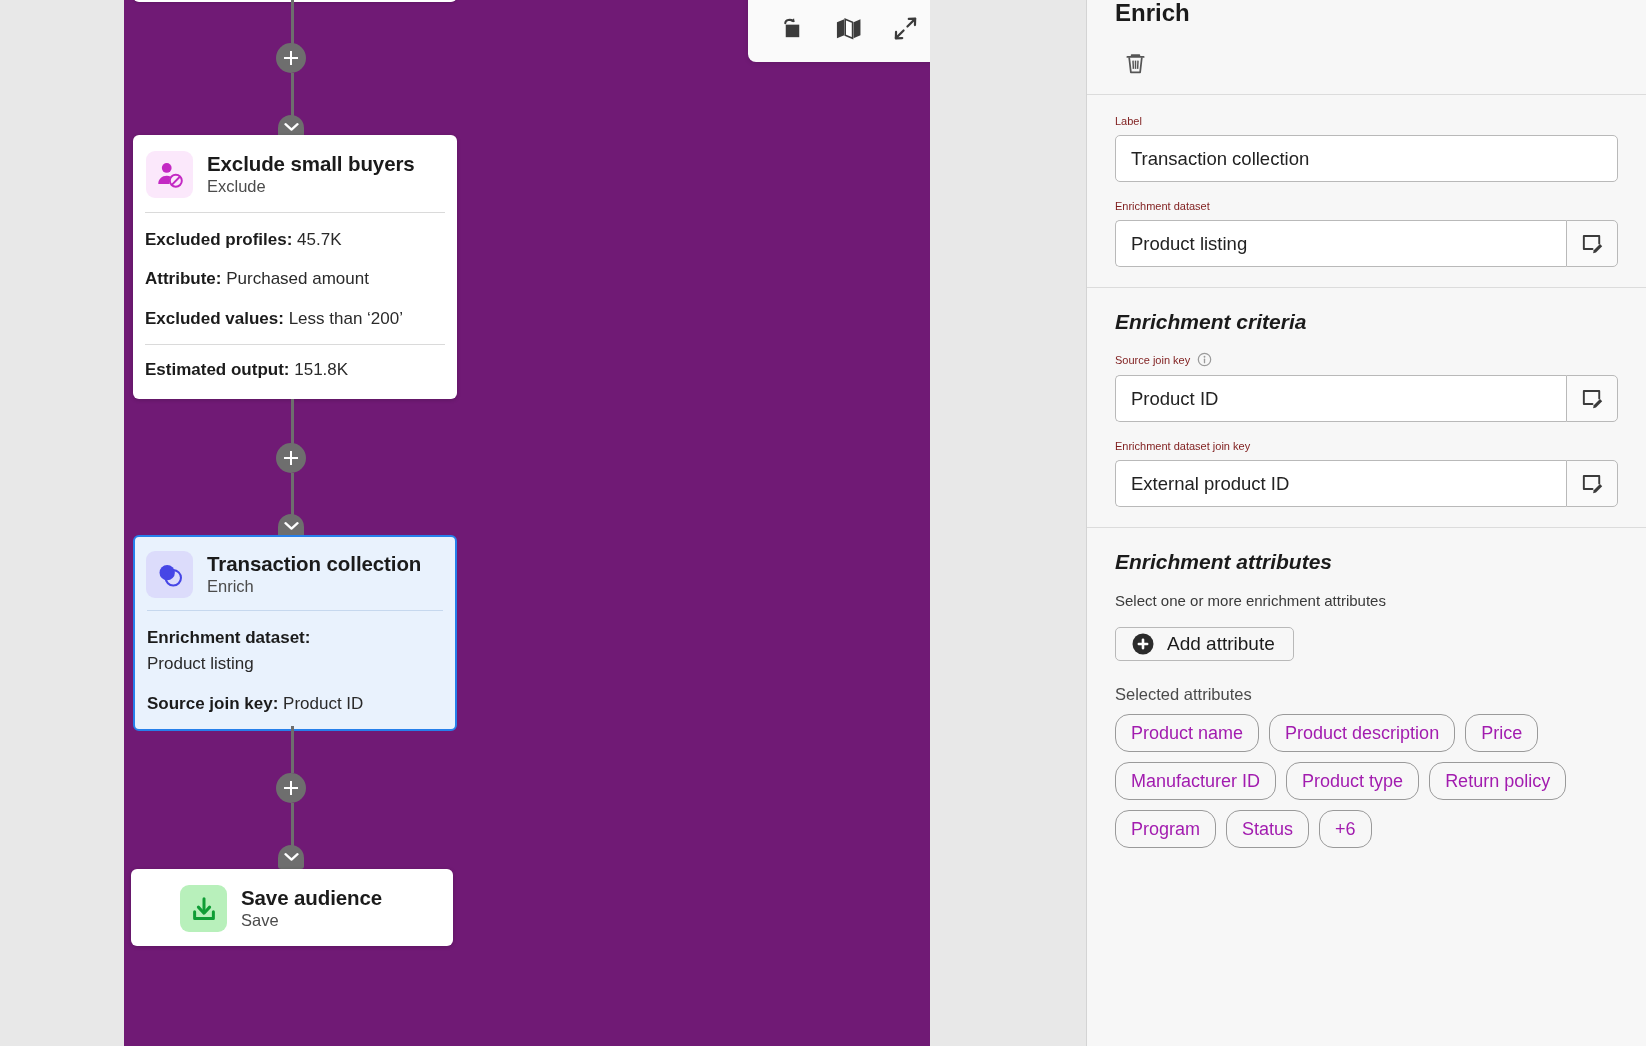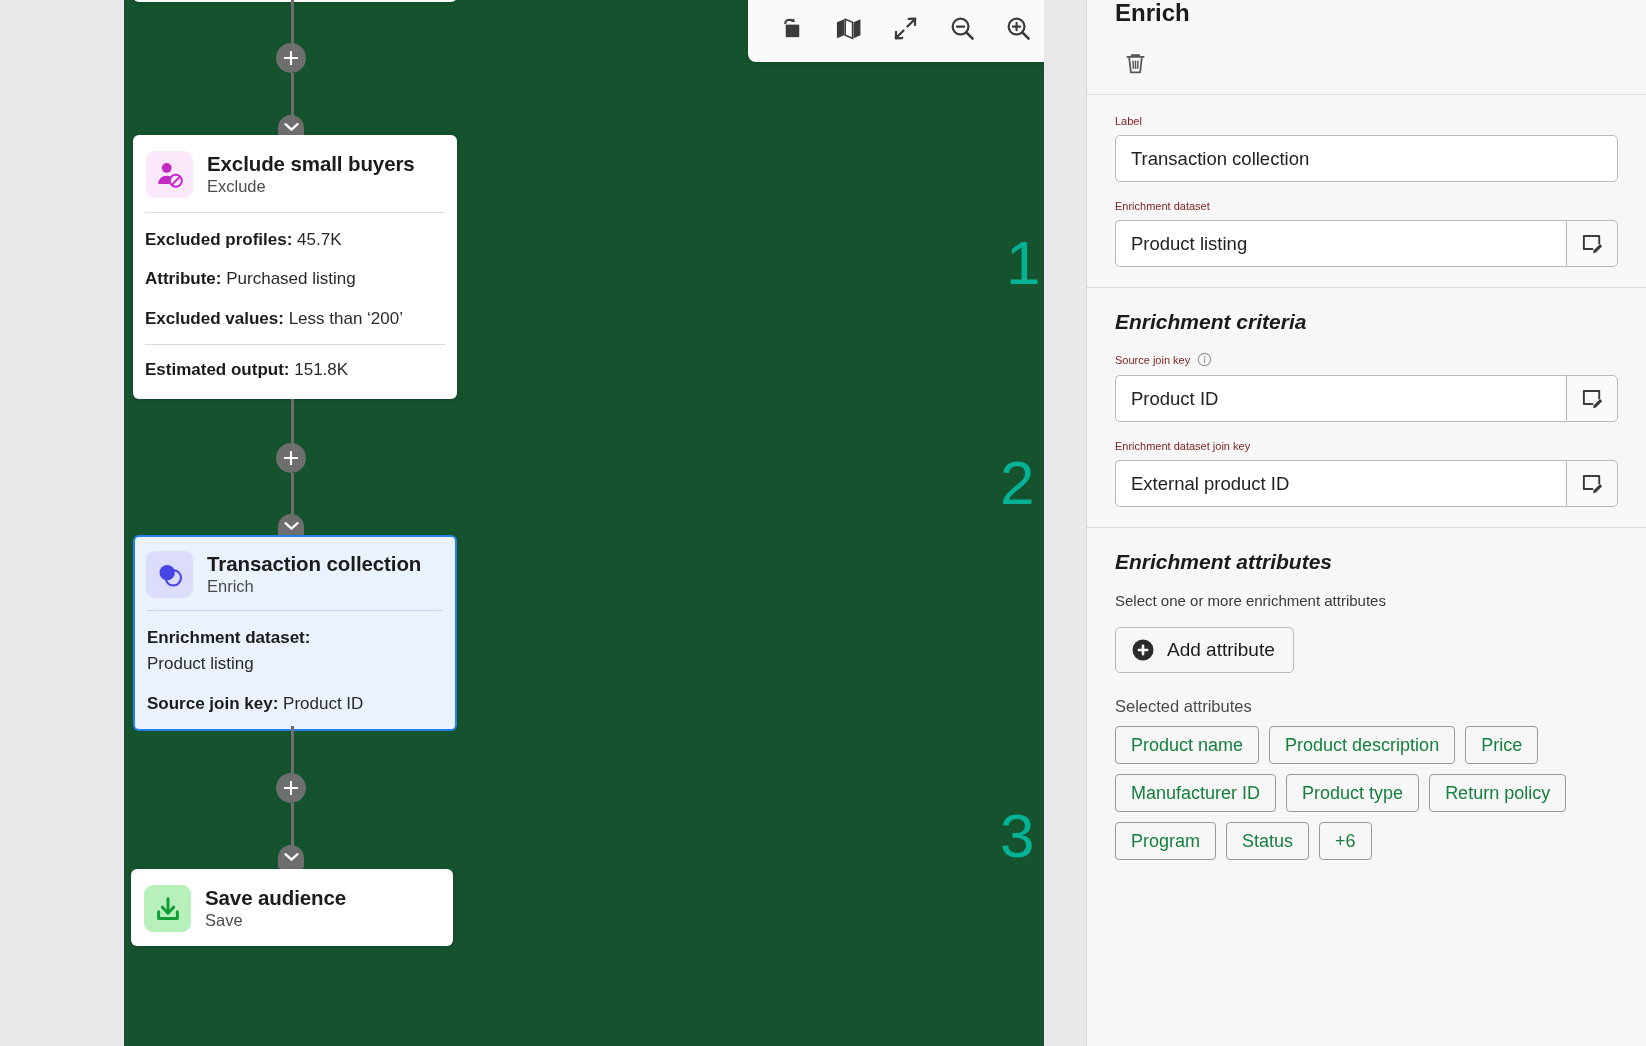--- a/index.html
+++ b/index.html
@@ -8,22 +8,22 @@
     width: 1646px; height: 1046px;
     overflow: hidden;
     font-family: "Liberation Sans", sans-serif;
     background: #e8e8e8;
   }
   #app { position: relative; width: 1646px; height: 1046px; }
 
   
   #canvas {
     position: absolute; left: 0; top: 0;
-    width: 1044px; height: 1046px;
-    background: #14532d;
+    width: 930px; height: 1046px;
+    background: #701a75;
     overflow: hidden;
   }
   .canvas-strip-left {
     position: absolute; left: 0; top: 0; width: 124px; height: 1046px;
     background: #e8e8e8;
   }
 
   
   .top-partial-card {
     position: absolute; left: 133px; top: -14px;
@@ -173,33 +173,33 @@
   .section-divider { height: 1px; background: #dcdcdc; margin: 20px 0 0 0; }
   .section-title {
     font-size: 21px; font-weight: 700; color: #1b1b1b;
     margin: 22px 0 18px 0;
     font-style: italic;
   }
   .section-desc { font-size: 15px; color: #3a3a3a; margin: 0 0 18px 0; }
 
   .add-btn {
     display: inline-flex; align-items: center; gap: 12px;
-    height: 46px; padding: 0 18px 0 15px;
+    height: 34px; padding: 0 18px 0 15px;
     background: #f7f7f7; border: 1px solid #b9b9b9; border-radius: 5px;
     font-size: 19px; color: #1b1b1b; cursor: pointer;
     font-family: "Liberation Sans", sans-serif;
   }
 
   .sub-label { font-size: 16.5px; color: #4b4b4b; margin: 24px 0 10px 0; }
   .chips { display: flex; flex-wrap: wrap; gap: 10px; }
   .chip {
     height: 38px; padding: 0 15px; border: 1px solid #9a9a9a;
-    border-radius: 4px; background: #f7f7f7;
+    border-radius: 14px; background: #f7f7f7;
     display: flex; align-items: center; justify-content: center;
-    font-size: 18px; color: #15803d; cursor: pointer; white-space: nowrap;
+    font-size: 18px; color: #a21caf; cursor: pointer; white-space: nowrap;
   }
 </style>
 </head>
 <body>
 
 <div id="app">
 
   <div id="canvas">
 
     <div class="canvas-strip-left"></div>
@@ -231,21 +231,21 @@
         </div>
       </div>
       <div class="node-divider"></div>
       <div class="node-body">
         <div class="node-row">
           <b>Excluded profiles:</b>
           <span>45.7K</span>
         </div>
         <div class="node-row">
           <b>Attribute:</b>
-          <span>Purchased listing</span>
+          <span>Purchased amount</span>
         </div>
         <div class="node-row">
           <b>Excluded values:</b>
           <span>Less than ‘200’</span>
         </div>
       </div>
       <div class="node-divider"></div>
       <div class="node-foot">
         <div class="node-row">
           <b>Estimated output:</b>
@@ -291,21 +291,21 @@
 
     <div class="conn-line" style="top:726px; height:47px;"></div>
     <div class="plus-btn" style="top:773px;"></div>
     <div class="conn-line" style="top:803px; height:44px;"></div>
     <div class="chev-tab" style="top:845px;">
       <svg width="15" height="10" viewBox="0 0 15 10" aria-hidden="true">
         <path d="M1.5 2.2 L7.5 7.6 L13.5 2.2" stroke="#fff" stroke-width="2.3" fill="none" stroke-linecap="round" stroke-linejoin="round"></path>
       </svg>
     </div>
 
-    <div class="node" style="left:131px; top:869px; width:322px;">
+    <div class="node" style="left:131px; top:869px; width:322px;padding-left:36px;">
       <div class="node-head">
         <div class="node-icon ic-save">
           <svg width="30" height="30" viewBox="0 0 32 32" aria-hidden="true">
             <path d="M16 5 L16 19" stroke="#0f9d35" stroke-width="3.2" stroke-linecap="round"></path>
             <path d="M10 14 L16 20.5 L22 14" stroke="#0f9d35" stroke-width="3.2" fill="none" stroke-linecap="round" stroke-linejoin="round"></path>
             <path d="M6 19 L6 26 L26 26 L26 19" stroke="#0f9d35" stroke-width="3.2" fill="none" stroke-linecap="round" stroke-linejoin="round"></path>
           </svg>
         </div>
         <div class="node-titles">
           <div class="node-title">Save audience</div>

